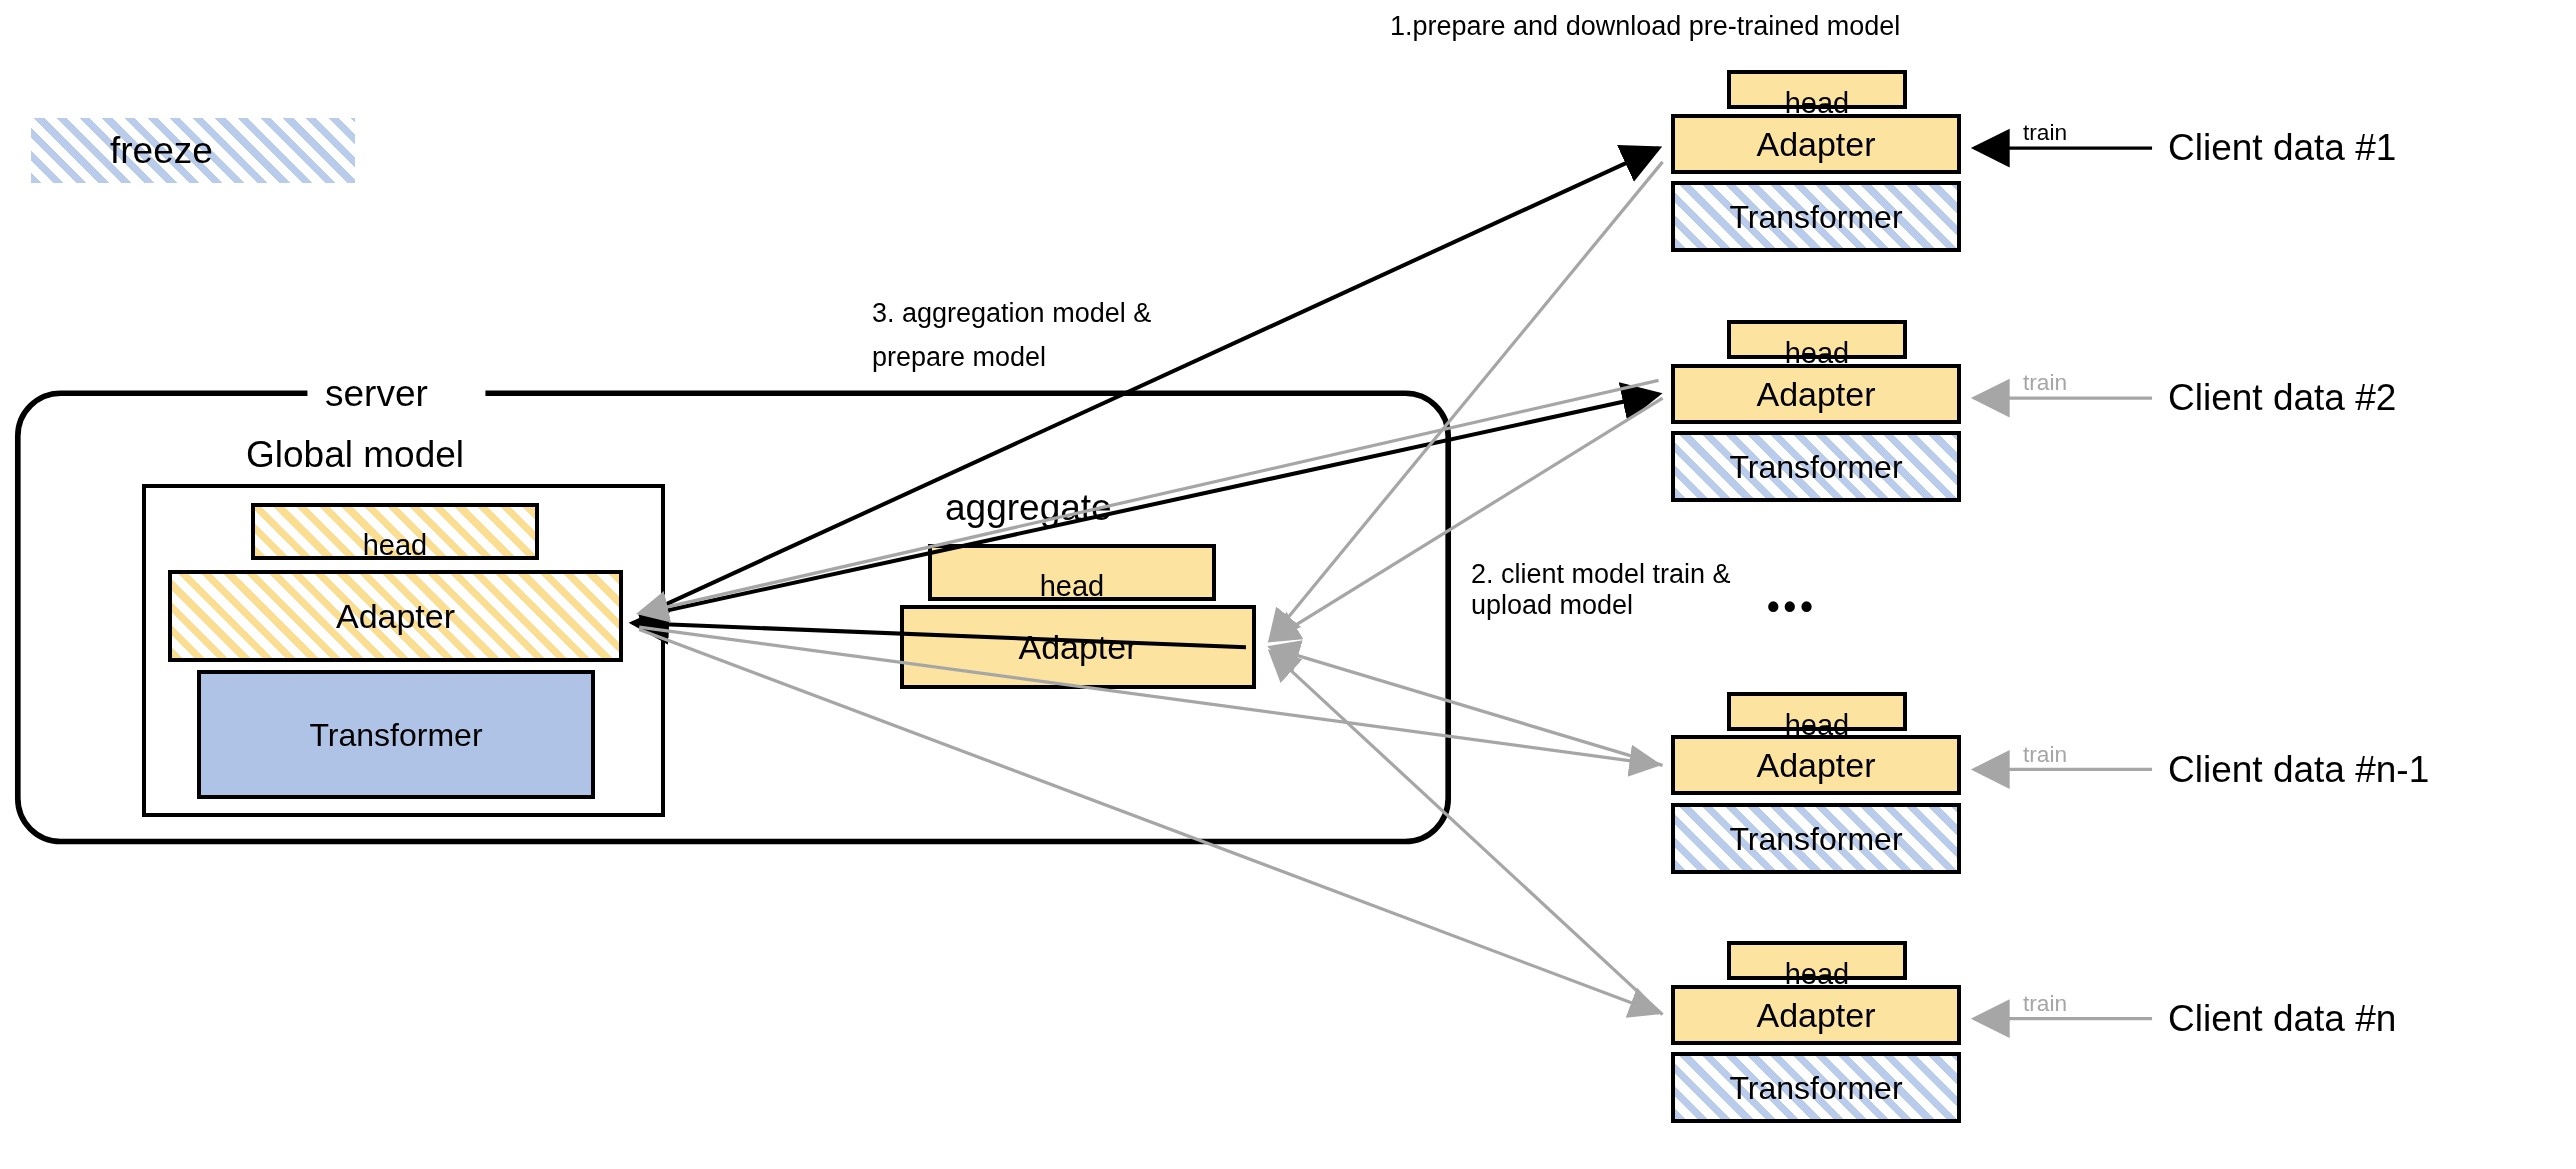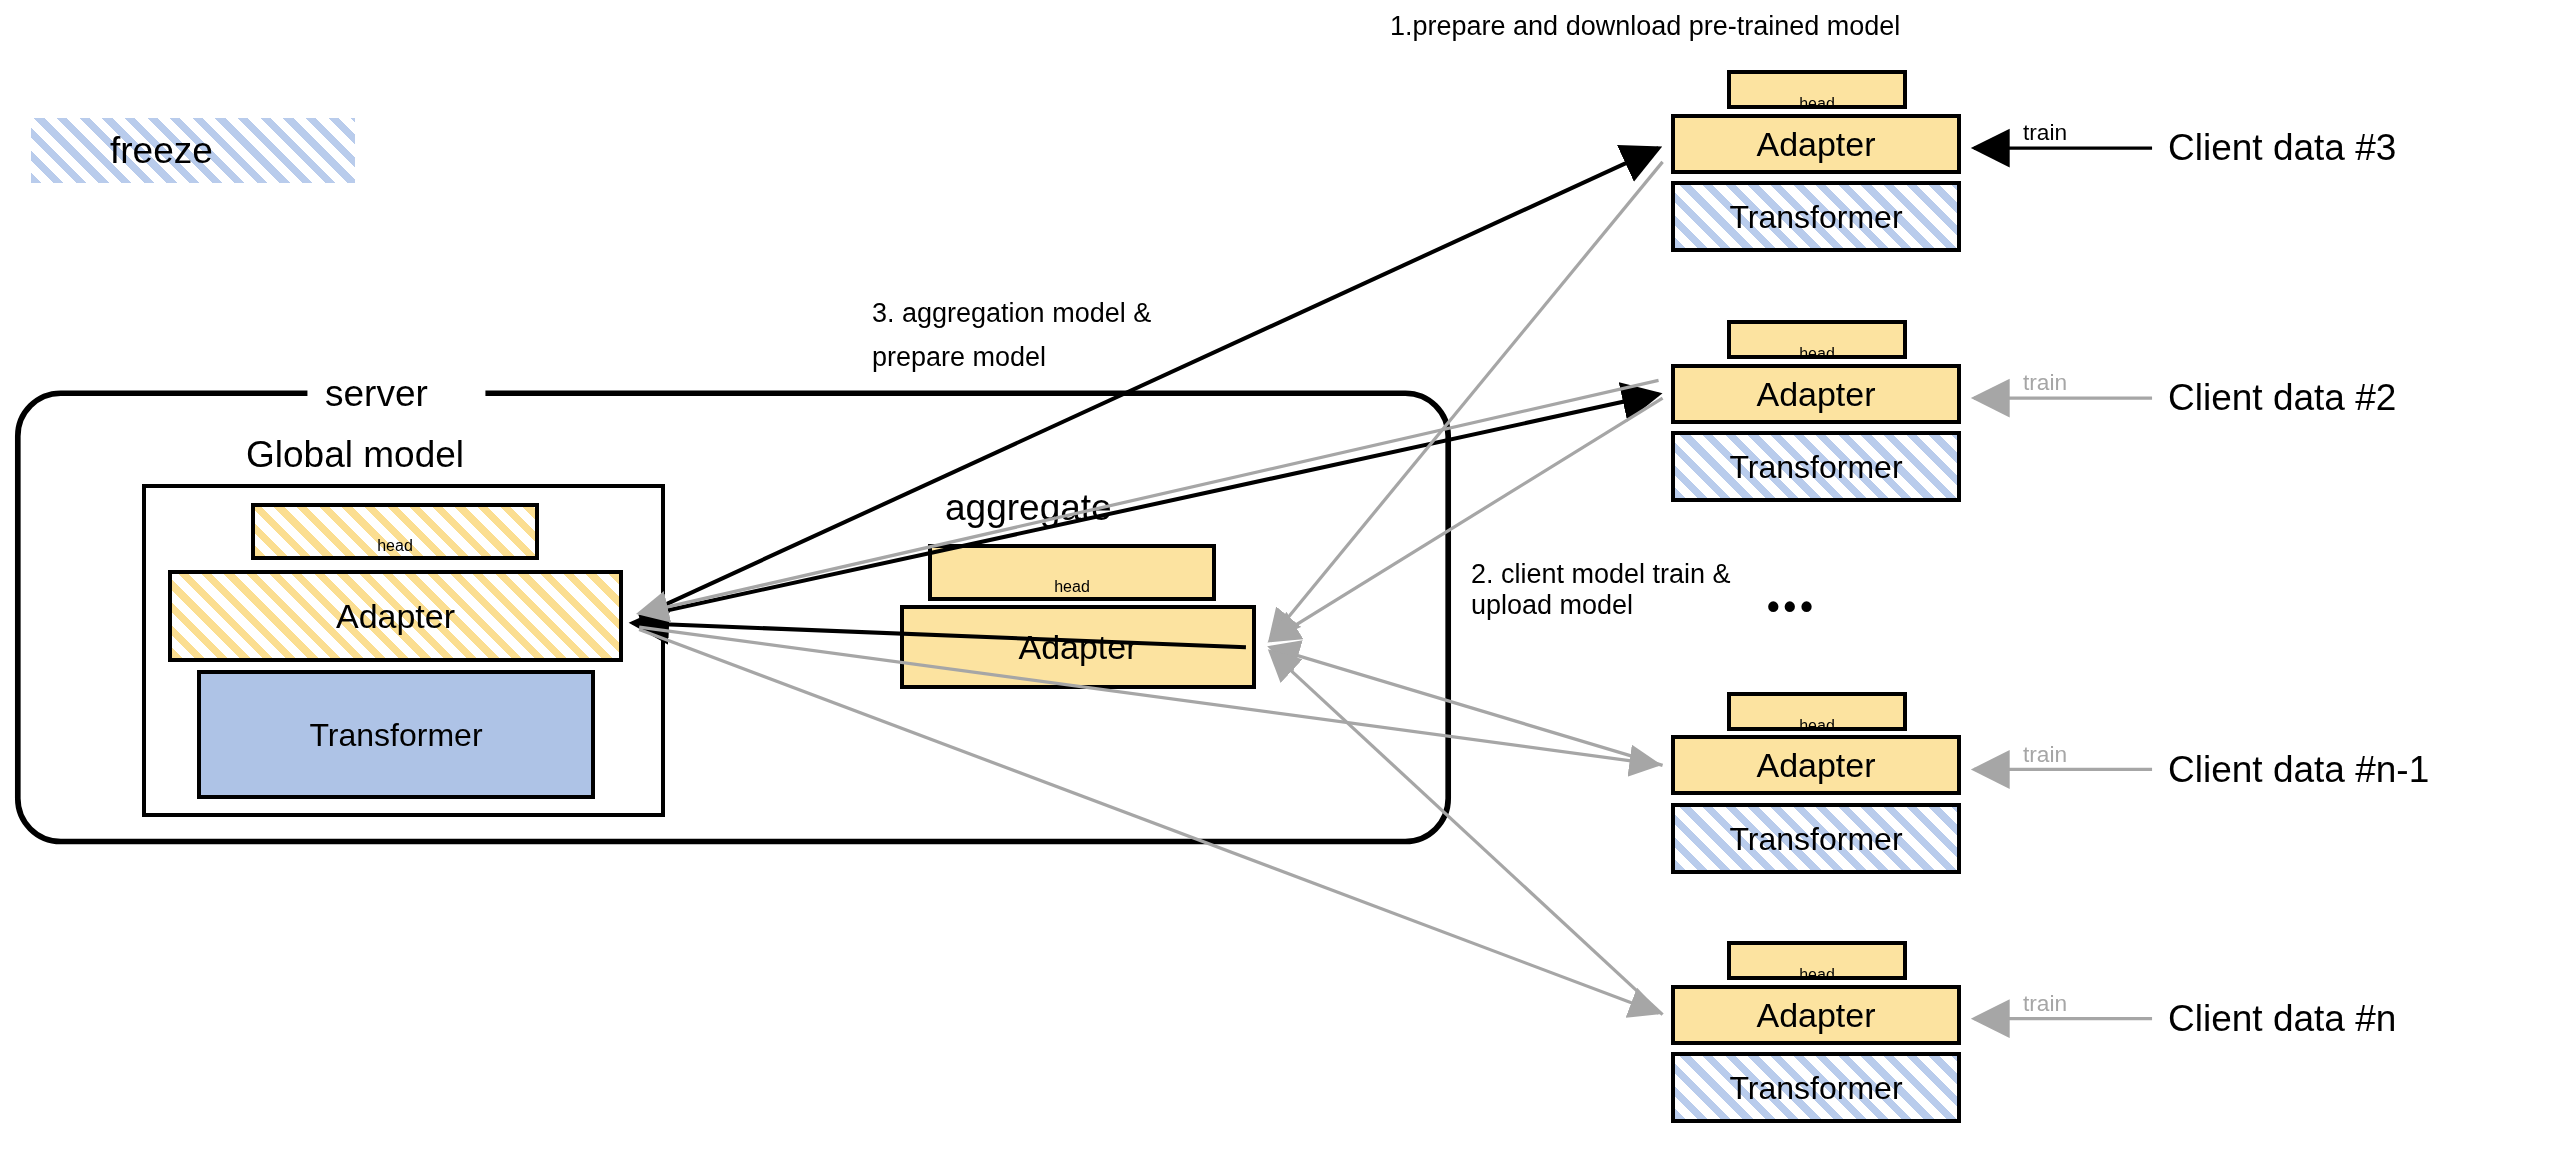--- a/index.html
+++ b/index.html
@@ -37,21 +37,21 @@
   .t-freeze{font-size:37px;}
   .t-server{font-size:37px;}
   .t-global{font-size:37px;}
   .t-aggregate{font-size:37px;}
   .t-client{font-size:37px;}
   .t-step{font-size:27px;font-weight:normal;}
   .t-train{font-size:22.7px;}
   .t-train-grey{font-size:22.7px;color:#A6A6A6;}
   .t-dots{font-size:36px;font-weight:bold;letter-spacing:4px;}
 
-  .b-head{font-size:16px;margin-top:28px;}
+  .b-head{font-size:29px;margin-top:28px;}
   .b-adapter{font-size:34px;}
   .b-transformer{font-size:32px;}
 
   svg.overlay{position:absolute;left:0;top:0;width:2576px;height:1170px;
               pointer-events:none;}
 </style>
 </head>
 <body>
 
 <div id="stage">
@@ -98,21 +98,21 @@
   <div class="box fill-yellow" style="left:1727px;top:70px;width:180px;height:39px;">
     <span class="b-head">head</span>
   </div>
   <div class="box fill-yellow" style="left:1671px;top:114px;width:290px;height:60px;">
     <span class="b-adapter">Adapter</span>
   </div>
   <div class="box hatch-blue" style="left:1671px;top:181px;width:290px;height:71px;">
     <span class="b-transformer">Transformer</span>
   </div>
   <div class="lbl t-train" style="left:2023px;top:121px;">train</div>
-  <div class="lbl t-client" style="left:2168px;top:129px;">Client data #3</div>
+  <div class="lbl t-client" style="left:2168px;top:129px;">Client data #1</div>
 
   <div class="box fill-yellow" style="left:1727px;top:320px;width:180px;height:39px;">
     <span class="b-head">head</span>
   </div>
   <div class="box fill-yellow" style="left:1671px;top:364px;width:290px;height:60px;">
     <span class="b-adapter">Adapter</span>
   </div>
   <div class="box hatch-blue" style="left:1671px;top:431px;width:290px;height:71px;">
     <span class="b-transformer">Transformer</span>
   </div>

